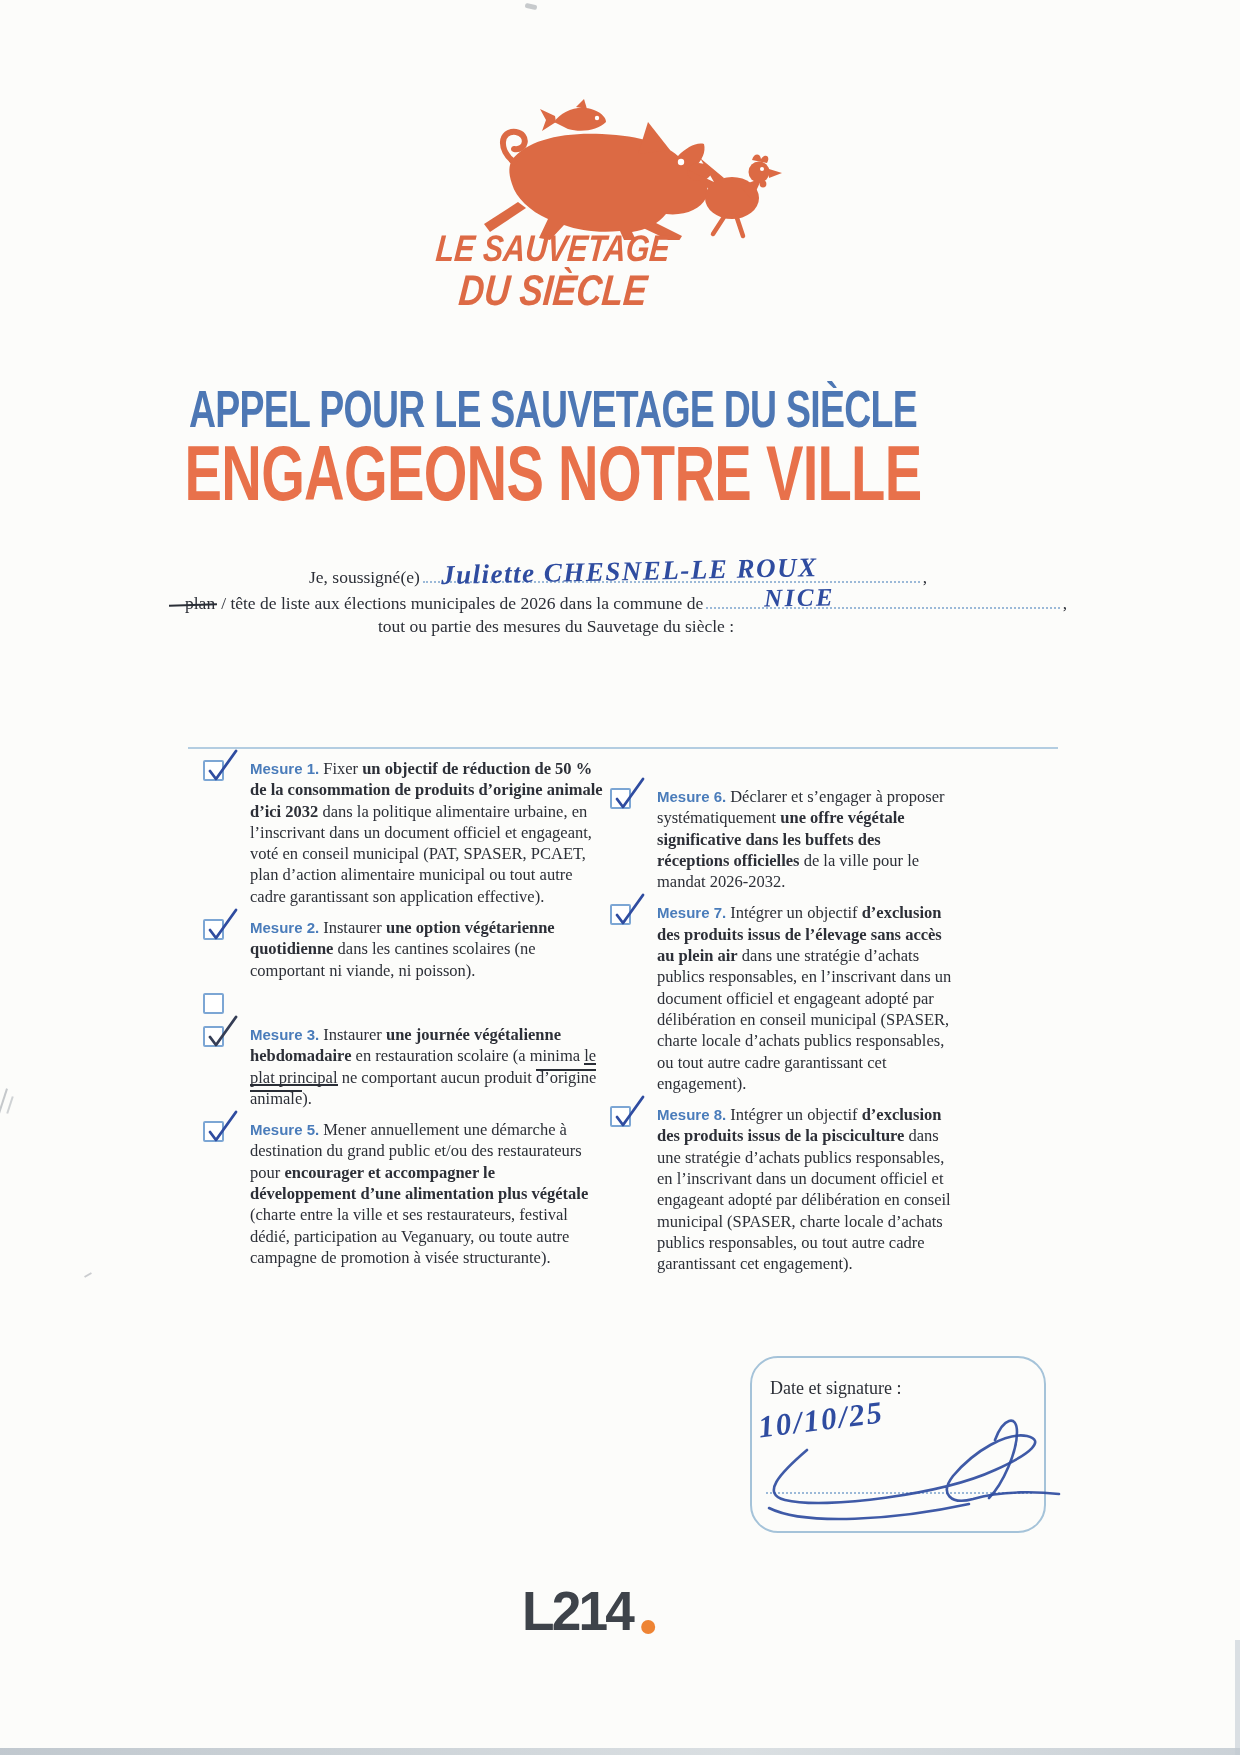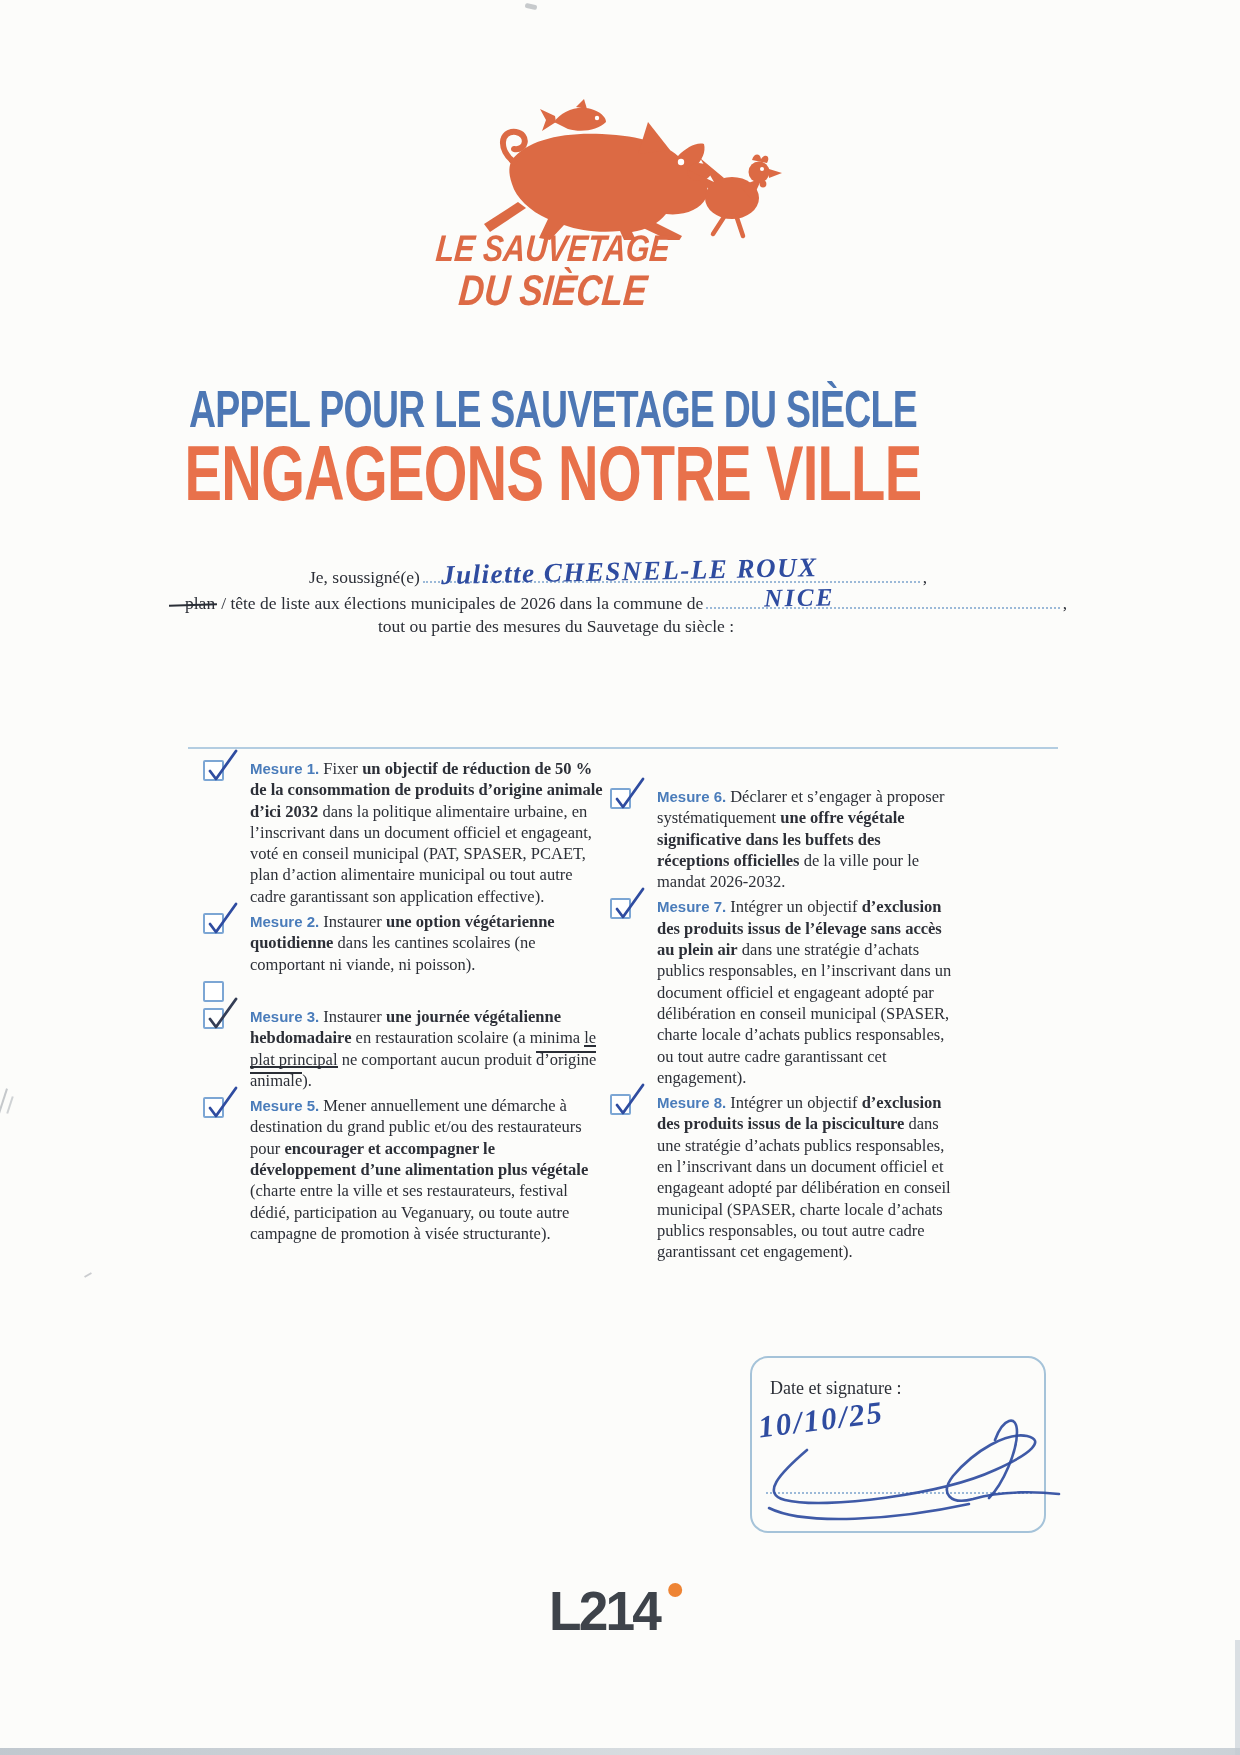--- a/index.html
+++ b/index.html
@@ -38,51 +38,51 @@
     font-family:"Liberation Serif",serif;font-style:italic;font-weight:bold;white-space:nowrap;}
   .hand-name{left:18px;font-size:27px;letter-spacing:1.5px;transform:rotate(-1.2deg);}
   .hand-city{left:58px;font-size:25px;letter-spacing:2.5px;transform:rotate(-1deg);}
   .strike{position:relative;}
   .strike::after{content:"";position:absolute;left:-16px;right:-2px;top:54%;height:2.2px;
     background:#2a2e36;transform:rotate(-1.5deg);}
 
   .divider{left:188px;top:747px;width:870px;height:2px;background:var(--line);}
 
   
-  .col{display:flex;flex-direction:column;gap:4px;}
+  .col{display:flex;flex-direction:column;gap:10px;}
   .col-left{left:203px;top:758px;width:402px;}
   .col-right{left:610px;top:758px;width:342px;margin-top:28px;}
   .mesure{display:grid;grid-template-columns:22px 1fr;column-gap:25px;}
   .checkbox{width:21px;height:21px;border:2px solid #7ca6d4;border-radius:2px;
     position:relative;margin-top:2px;background:#fff;}
   .check{position:absolute;left:-3px;top:-14px;width:38px;height:38px;overflow:visible;display:none;}
   .check path{fill:none;stroke:var(--pen);stroke-width:2.8;stroke-linecap:round;stroke-linejoin:round;}
   .check.pen-dark path{stroke:var(--pen-dark);}
   .mesure-text{font-size:16.5px;line-height:21.3px;}
   .mesure-label{font-family:"Liberation Sans",sans-serif;font-weight:700;
     font-size:15px;color:var(--label);margin-right:4px;}
   .b{font-weight:bold;}
   .pen-underline{background-image:linear-gradient(#2a2e36,#2a2e36);
     background-size:100% 2px;background-repeat:no-repeat;background-position:0 96%;}
   .pen-overline{background-image:linear-gradient(#2a2e36,#2a2e36);
     background-size:100% 2px;background-repeat:no-repeat;background-position:0 1px;}
 
   
   .sigbox{left:750px;top:1356px;width:296px;height:177px;border:2px solid var(--boxborder);
-    border-radius:18px;background:transparent;}
+    border-radius:28px;background:transparent;}
   .sigbox-label{left:18px;top:20px;position:absolute;font-size:18px;}
   .sigdots{position:absolute;left:14px;right:12px;top:134px;border-bottom:2px dotted var(--dots);}
   .hand-date{position:absolute;left:6px;top:44px;color:var(--pen);font-style:italic;font-weight:bold;
     font-size:31px;letter-spacing:2px;transform:rotate(-7deg);white-space:nowrap;}
   .sig-svg{left:745px;top:1398px;width:320px;height:145px;overflow:visible;}
   .sig-svg path{fill:none;stroke:var(--pen);stroke-width:2.6;stroke-linecap:round;
     stroke-linejoin:round;opacity:.92;}
 
   
-  .brand{left:614px;top:1583px;transform:translateX(-50%);display:flex;}
+  .brand{left:587px;top:1583px;transform:translateX(-50%);display:flex;align-items:flex-end;}
   .brand-word{font-family:"Liberation Sans",sans-serif;font-weight:700;font-size:56px;
     letter-spacing:-3px;color:var(--brand);transform:scaleX(.95);line-height:1;}
   .brand-dot{width:14px;height:14px;border-radius:50%;background:var(--branddot);
     margin:0 0 5px 6px;}
 
   
   .mark-top{left:525px;top:4px;width:12px;height:5px;background:#9aa0a6;opacity:.55;border-radius:2px;transform:rotate(12deg);}
   .mark-left1{left:2px;top:1088px;width:2px;height:26px;background:#8d939b;opacity:.5;transform:rotate(18deg);}
   .mark-left2{left:9px;top:1096px;width:2px;height:18px;background:#8d939b;opacity:.4;transform:rotate(18deg);}
   .mark-left3{left:84px;top:1274px;width:8px;height:2px;background:#8d939b;opacity:.45;transform:rotate(-30deg);}

